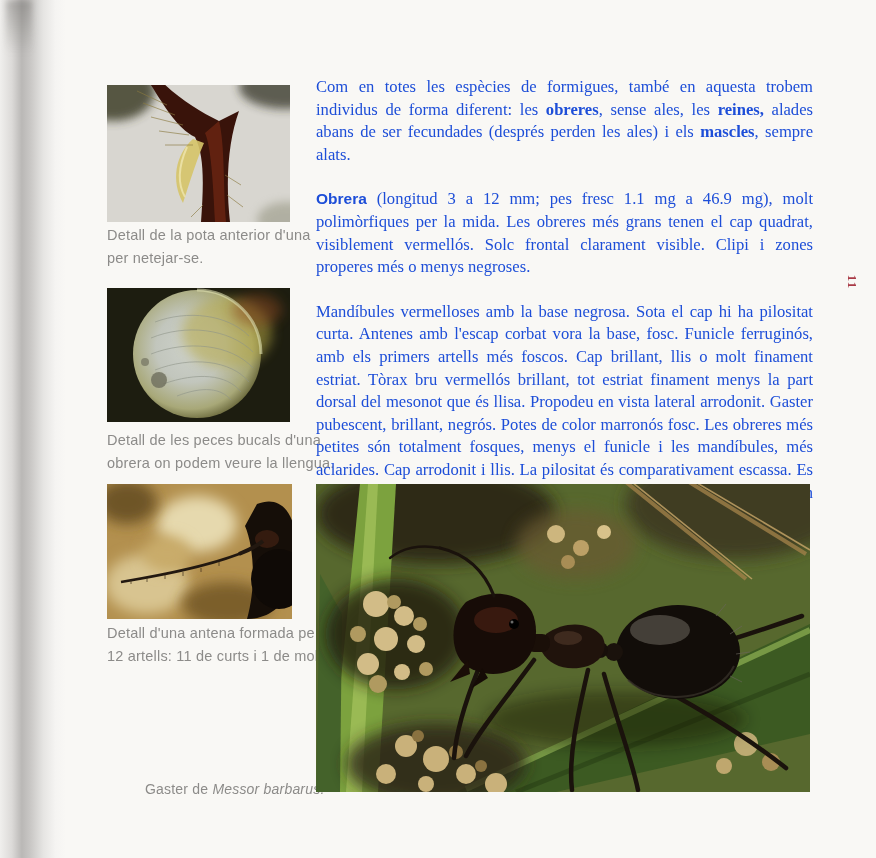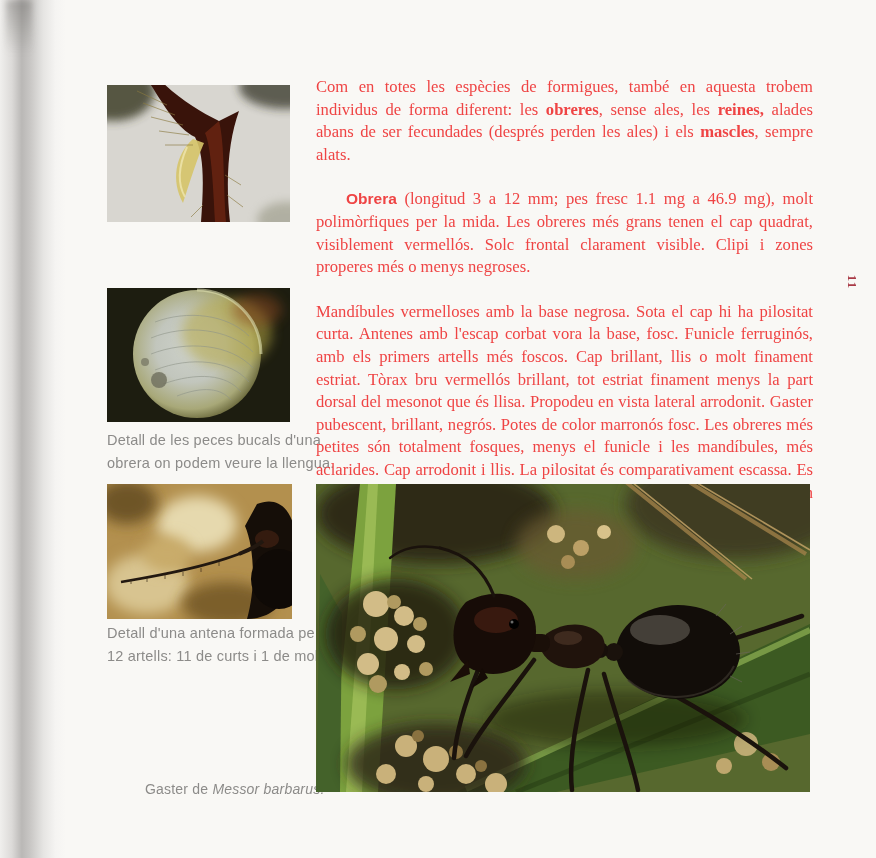--- a/index.html
+++ b/index.html
@@ -29,21 +29,21 @@
     font-size:14.5px;line-height:23px;color:#8c8b89;letter-spacing:0.2px;
   }
   .caption div{white-space:nowrap;}
   .bottom-caption{
     position:absolute;left:145px;top:781px;
     font-family:"Liberation Sans","DejaVu Sans",sans-serif;
     font-size:14px;color:#8c8b89;letter-spacing:0.2px;white-space:nowrap;
   }
   .main-col{
     position:absolute;left:316px;top:76px;width:497px;
-    font-size:16.6px;line-height:22.6px;color:#ef4444;
+    font-size:16.6px;line-height:22.6px;color:#1d4ed8;
     text-align:justify;
   }
   .main-col p{margin:0 0 22px 0;}
   .main-col .sans{font-family:"Liberation Sans","DejaVu Sans",sans-serif;font-size:15.5px;}
   .main-photo{position:absolute;left:316px;top:484px;width:494px;height:308px;}
   .page-num{
     position:absolute;left:845px;top:274px;
     font-family:"Liberation Serif","DejaVu Serif",serif;
     font-size:13px;font-weight:bold;color:#a93a46;
     transform:rotate(90deg);transform-origin:center;
@@ -77,20 +77,22 @@
       <line x1="76" y1="40" x2="44" y2="32"></line>
         <line x1="82" y1="50" x2="52" y2="46"></line>
       <line x1="86" y1="60" x2="58" y2="60"></line>
         <line x1="118" y1="90" x2="134" y2="100"></line>
       <line x1="120" y1="110" x2="136" y2="122"></line>
         <line x1="96" y1="120" x2="84" y2="132"></line>
     </g>
   </svg>
 </div>
 <div class="caption" style="top:224px;">
+  <div>Detall de la pota anterior d'una</div>
+  <div>per netejar-se.</div>
 </div>
 
 <div class="figure" style="top:288px;">
   <svg width="183" height="134" viewBox="0 0 183 134">
     <defs>
       <radialGradient id="lens" cx="45%" cy="45%" r="60%">
         <stop offset="0%" stop-color="#cdd1ca"></stop>
         <stop offset="45%" stop-color="#c2c6bd"></stop>
         <stop offset="80%" stop-color="#a8a878"></stop>
         <stop offset="100%" stop-color="#5c5a2e"></stop>
@@ -153,21 +155,21 @@
   <div>Detall d'una antena formada per</div>
   <div>12 artells: 11 de curts i 1 de molt</div>
 </div>
 
 <div class="bottom-caption">
   <span>Gaster de </span><i>Messor barbarus.</i>
 </div>
 
 <div class="main-col">
   <p><span>Com en totes les espècies de formigues, també en aquesta trobem individus de forma diferent: les </span><span style="font-weight: bold;">obreres</span><span>, sense ales, les </span><span style="font-weight: bold;">reines,</span><span> alades abans de ser fecundades (després perden les ales) i els </span><span style="font-weight: bold;">mascles</span><span>, sempre alats.</span></p>
-  <p><span class="sans" style="font-weight: bold; margin-left: 30px;">Obrera</span><span> (longitud 3 a 12 mm; pes fresc 1.1 mg a 46.9 mg), molt polimòrfiques per la mida. Les obreres més grans tenen el cap quadrat, visiblement vermellós. Solc frontal clarament visible. Clipi i zones properes més o menys negroses.</span></p>
+  <p><span class="sans" style="font-weight: bold;">Obrera</span><span> (longitud 3 a 12 mm; pes fresc 1.1 mg a 46.9 mg), molt polimòrfiques per la mida. Les obreres més grans tenen el cap quadrat, visiblement vermellós. Solc frontal clarament visible. Clipi i zones properes més o menys negroses.</span></p>
   <p><span>Mandíbules vermelloses amb la base negrosa. Sota el cap hi ha pilositat curta. Antenes amb l'escap corbat vora la base, fosc. Funicle ferruginós, amb els primers artells més foscos. Cap brillant, llis o molt finament estriat. Tòrax bru vermellós brillant, tot estriat finament menys la part dorsal del mesonot que és llisa. Propodeu en vista lateral arrodonit. Gaster pubescent, brillant, negrós. Potes de color marronós fosc. Les obreres més petites són totalment fosques, menys el funicle i les mandíbules, més aclarides. Cap arrodonit i llis. La pilositat és comparativament escassa. Es poden trobar exemplars de color molt clar, com de cafè amb llet, que són acabats de descloure.</span></p>
 </div>
 
 <div class="main-photo">
   <svg width="494" height="308" viewBox="0 0 494 308">
     <defs>
       <filter id="b4" x="-40%" y="-40%" width="180%" height="180%">
           <feGaussianBlur stdDeviation="8"></feGaussianBlur>
         </filter>
       <filter id="b5" x="-40%" y="-40%" width="180%" height="180%">

